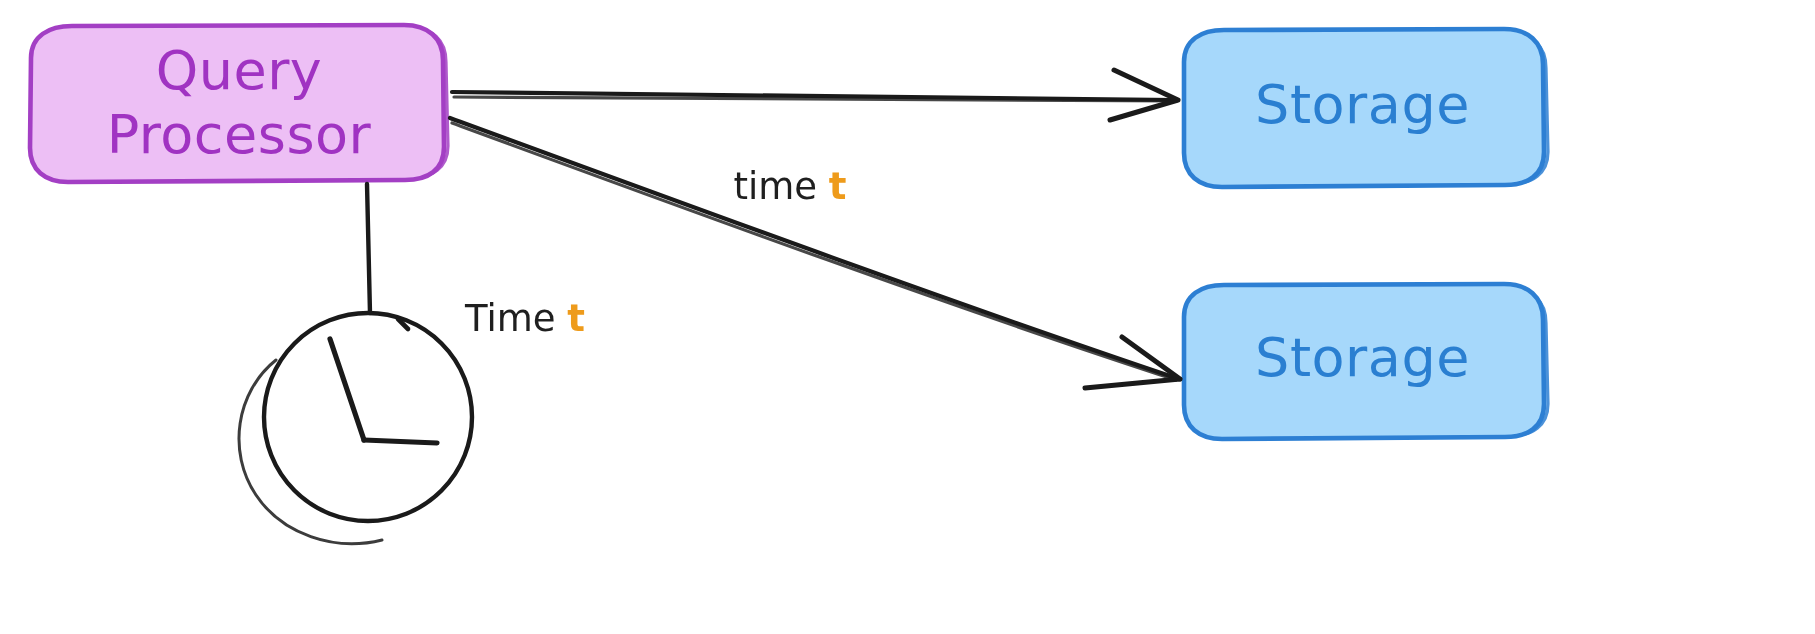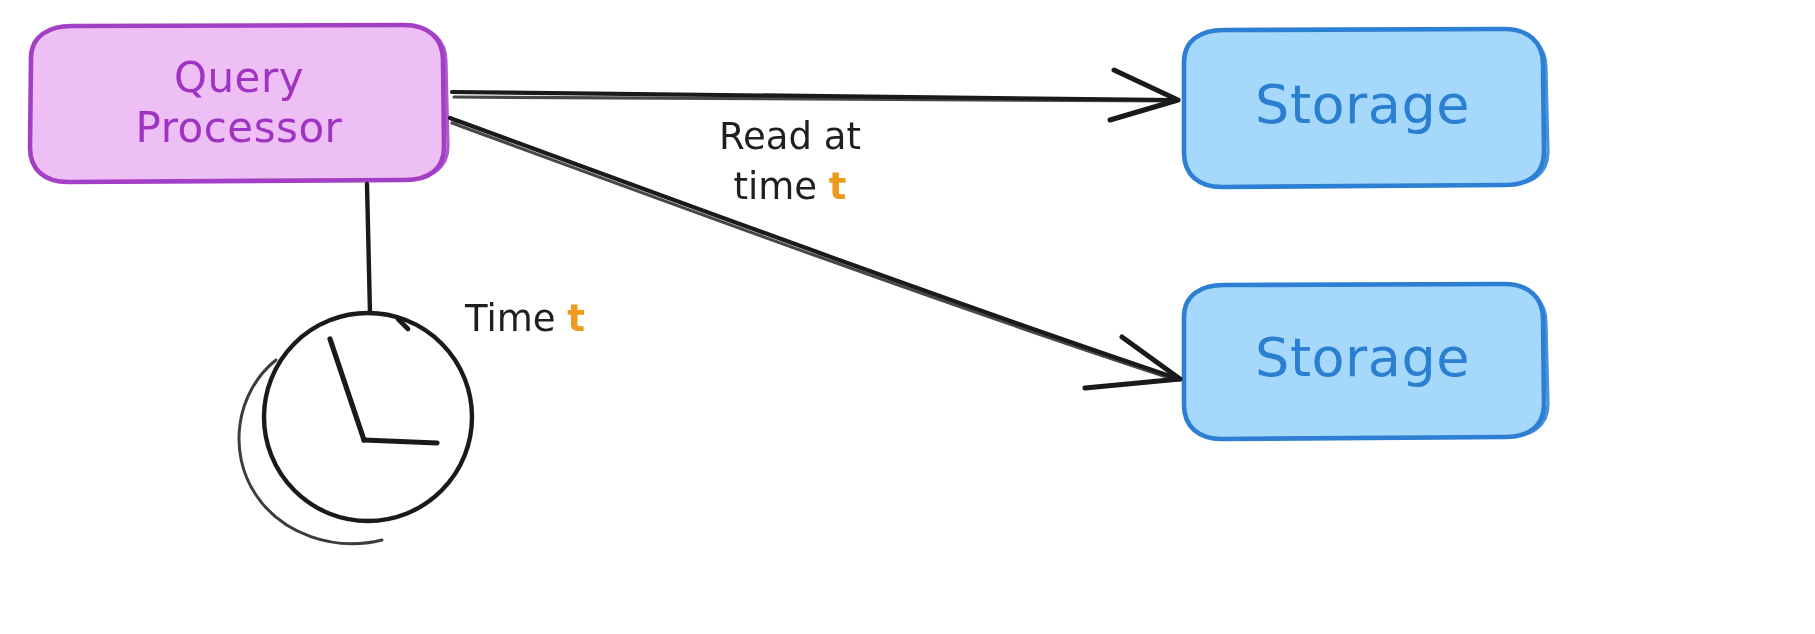--- a/index.html
+++ b/index.html
@@ -31,21 +31,21 @@
     text-align: center;
     line-height: 1.18;
     pointer-events: none;
     white-space: pre-line;
   }
   .qp-label {
     left: 28px;
     top: 25px;
     width: 422px;
     height: 155px;
-    font-size: 42px;
+    font-size: 54px;
     color: #a033c2;
     letter-spacing: 0.5px;
   }
   .storage-label {
     width: 365px;
     height: 150px;
     font-size: 54px;
     color: #2a7fd1;
     letter-spacing: 0.5px;
   }
@@ -167,21 +167,21 @@
   </svg>
 
   <div class="node-label qp-label">Query
 Processor</div>
 
   <div class="node-label storage-label top">Storage</div>
 
   <div class="node-label storage-label bottom">Storage</div>
 
   <div class="edge-label" id="read-label">
-    <span>Read at</span><br>
+    <br>
     <span>time </span><span class="accent">t</span>
   </div>
 
   <div class="edge-label" id="time-label">
     <span>Time </span><span class="accent">t</span>
   </div>
 
 </div>
 
 </body></html>

